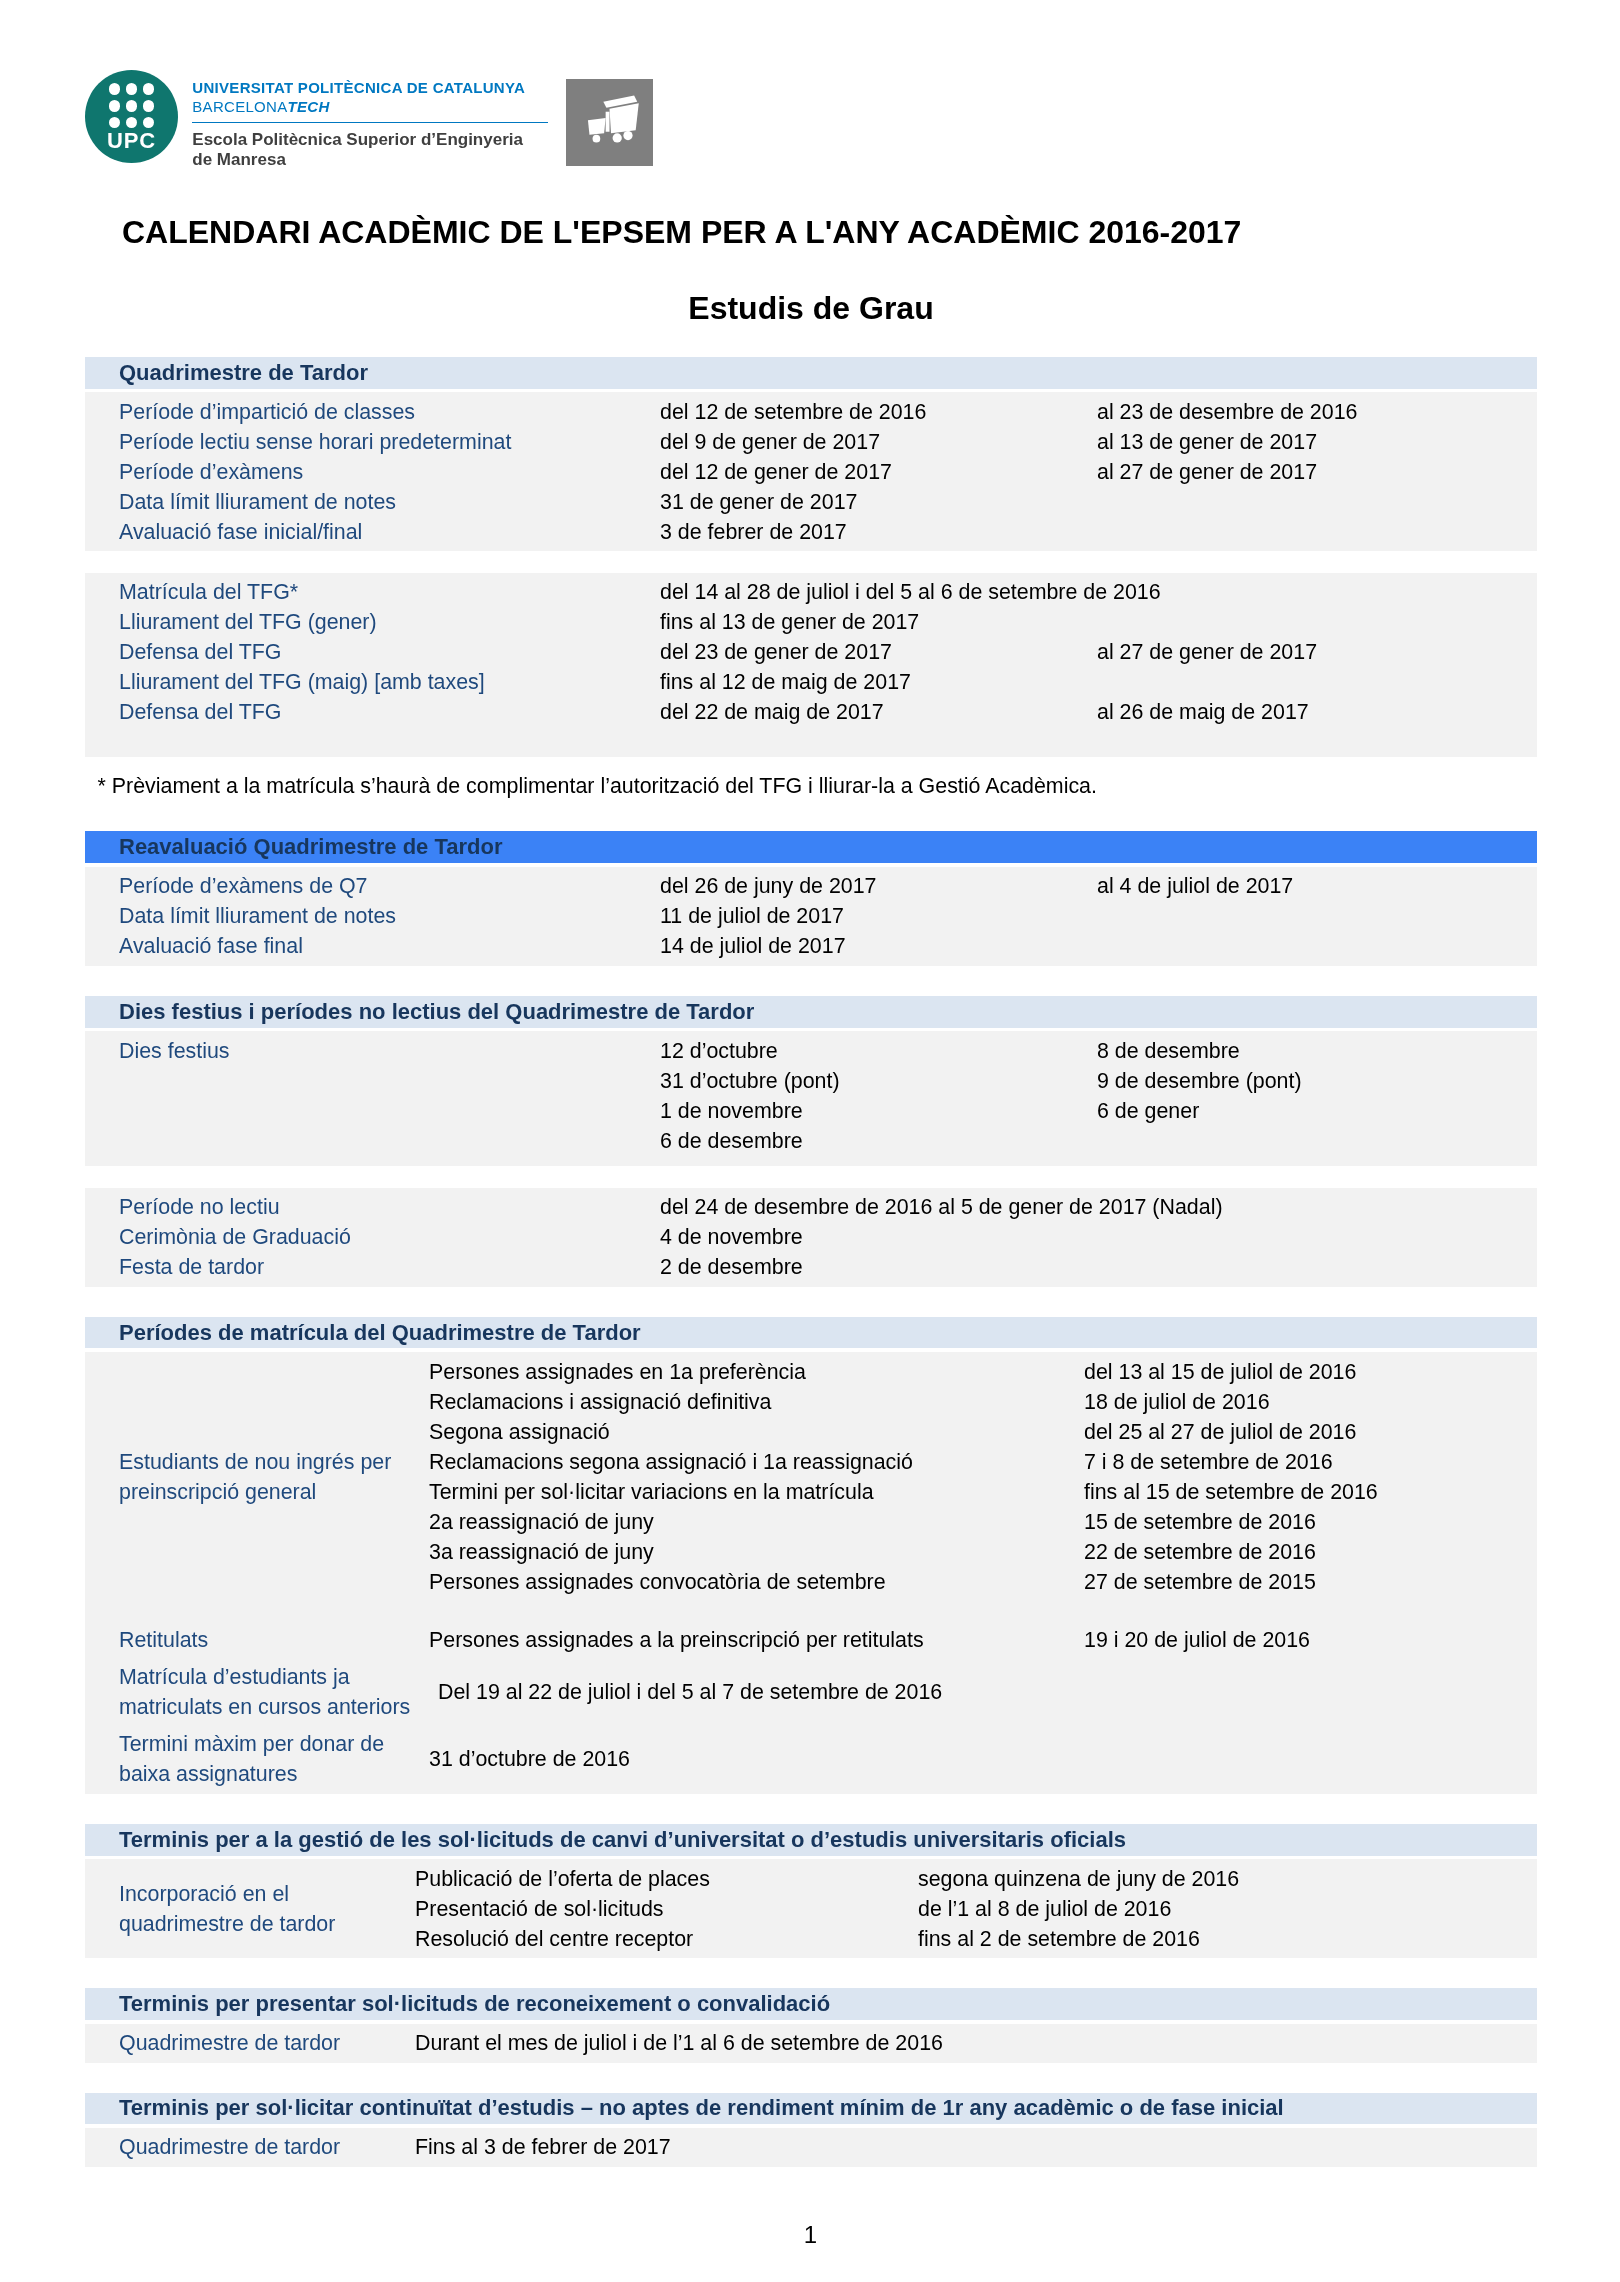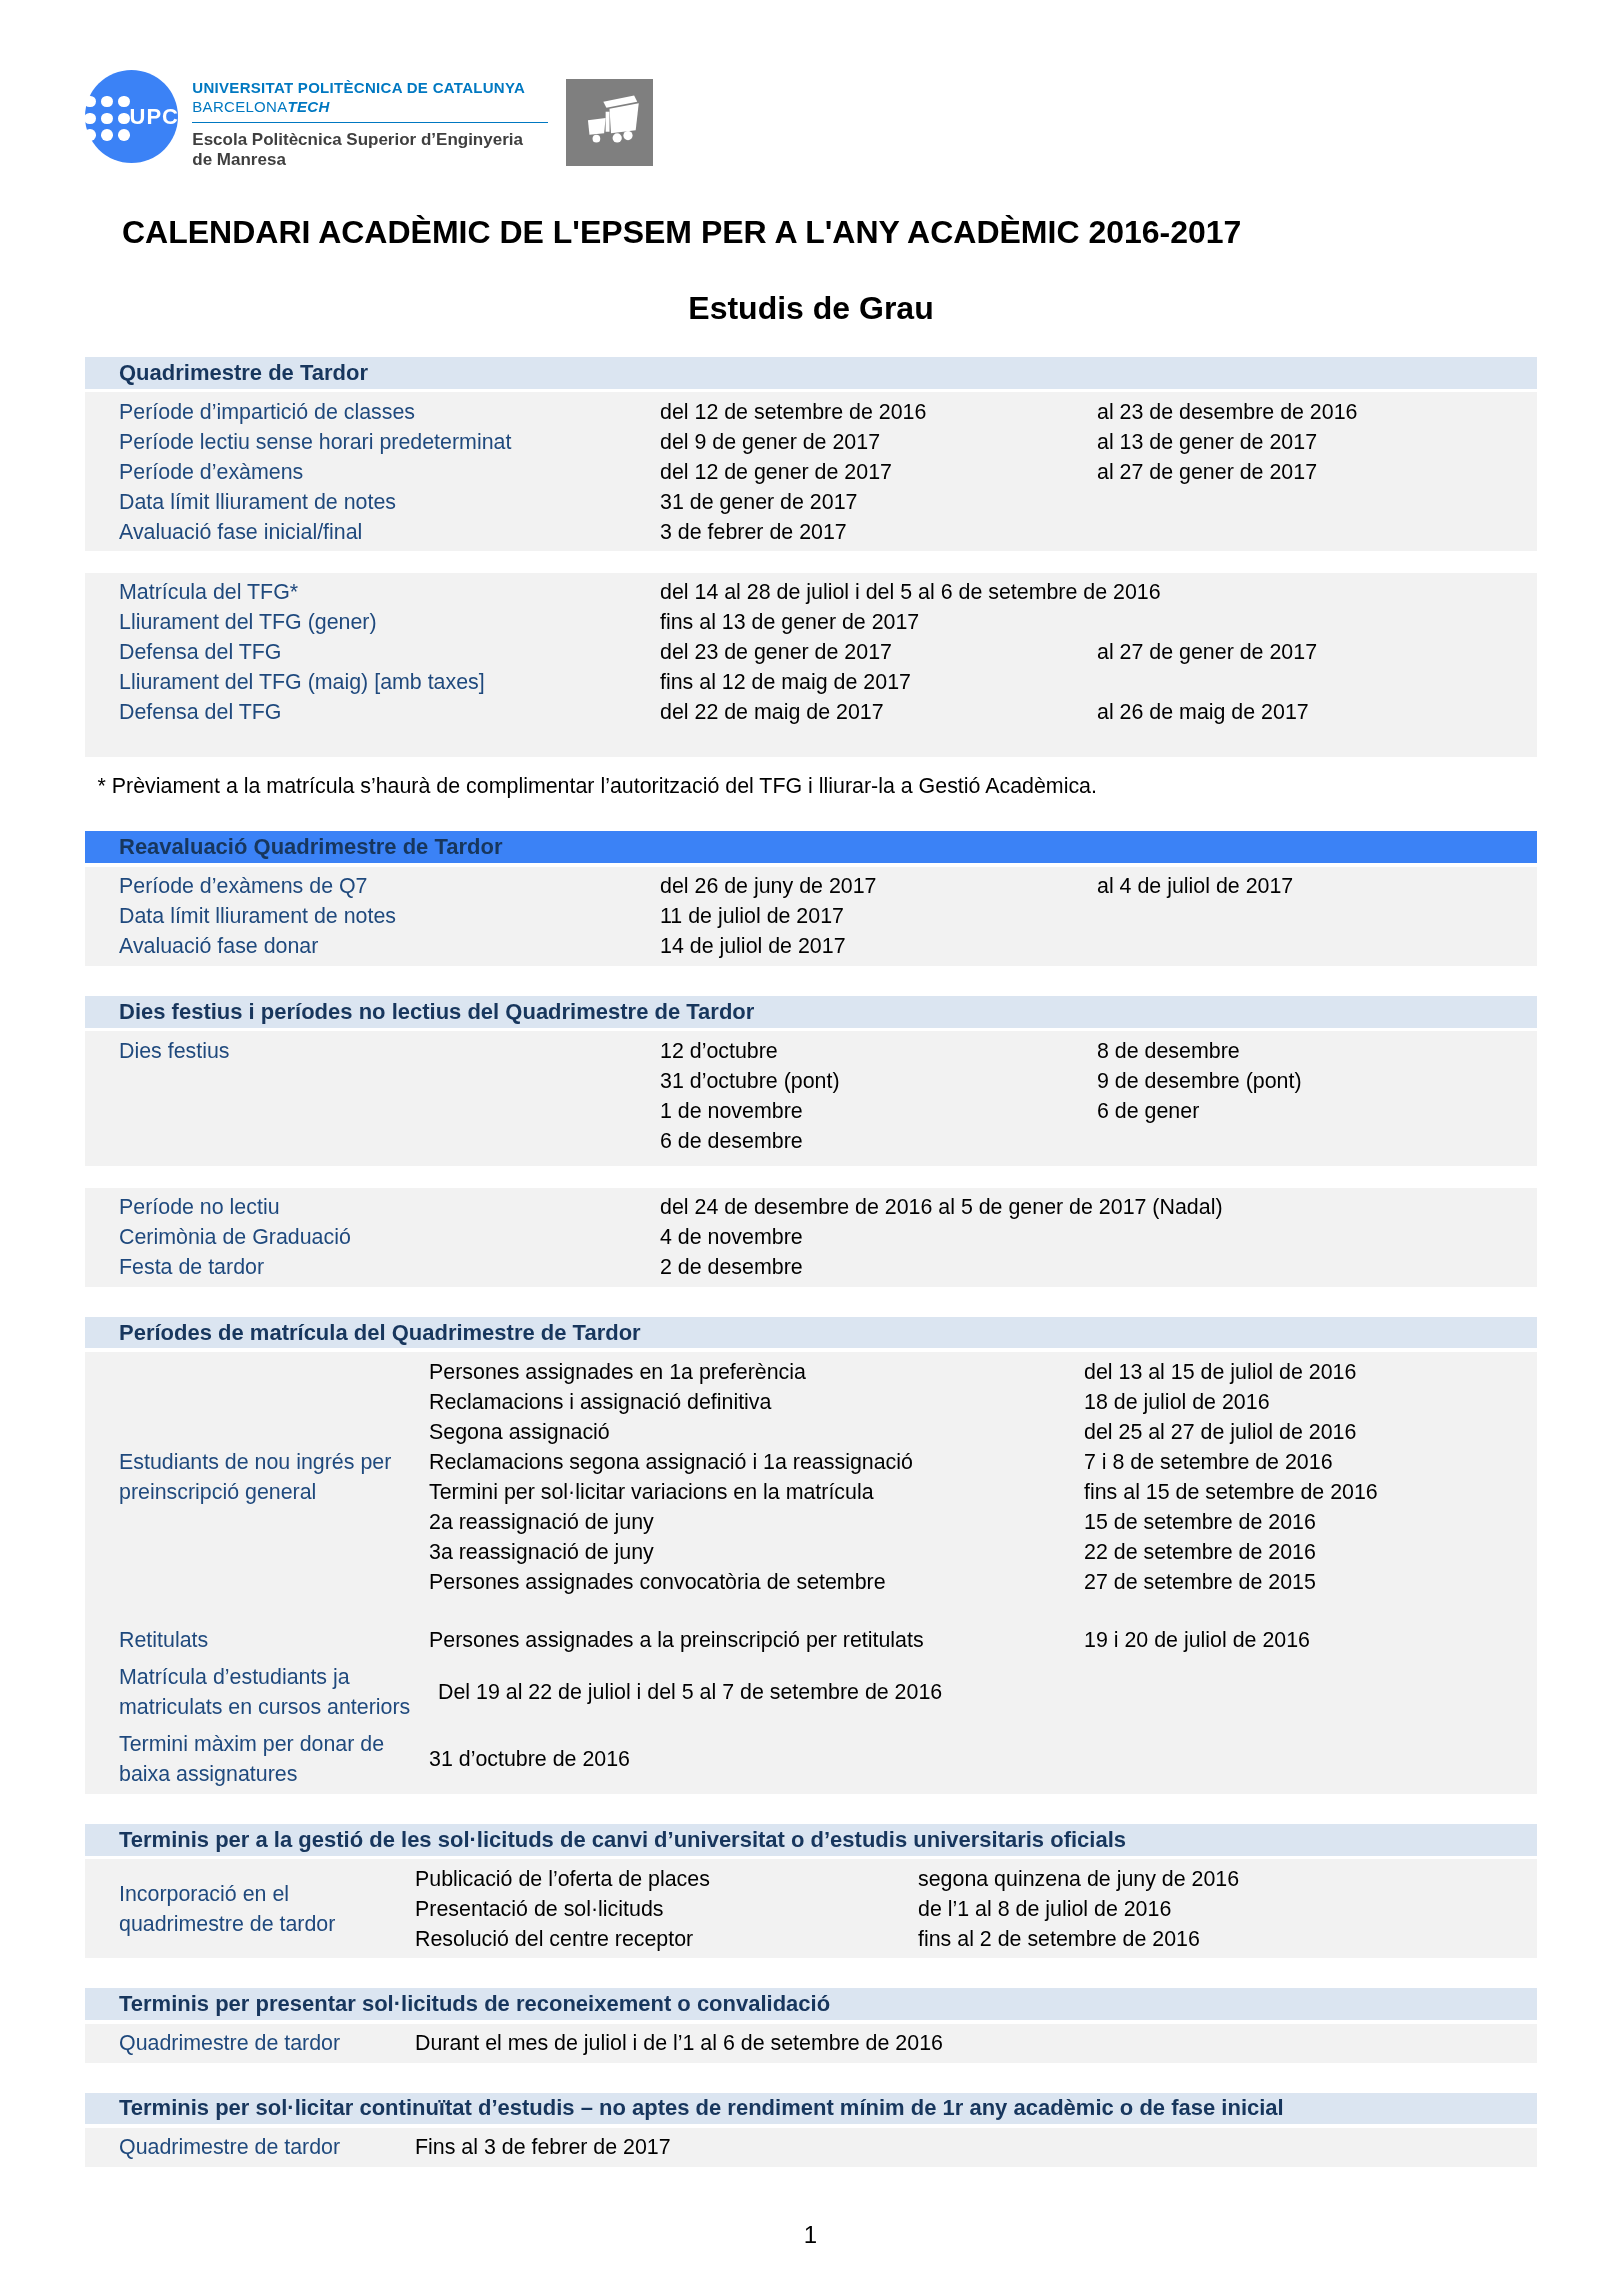--- a/index.html
+++ b/index.html
@@ -6,22 +6,22 @@
   html,body { background:#ffffff; }
   body {
     width:1621px; height:2282px; position:relative; overflow:hidden;
     font-family:"Liberation Sans","DejaVu Sans",sans-serif; color:#000;
   }
   .doc { padding:70px 84px 0 85px; }
 
   
   .brand { display:flex; align-items:flex-start; }
   .upc-circle {
-    width:93px; height:93px; border-radius:50%; background:#3b82f6;
-    display:flex; flex-direction:row; align-items:center; justify-content:center;
+    width:93px; height:93px; border-radius:50%; background:#0f766e;
+    display:flex; flex-direction:column; align-items:center; justify-content:center;
     flex:0 0 auto;
   }
   .dots { display:grid; grid-template-columns:repeat(3,11.6px); gap:5.3px; margin-top:3.6px; }
   .dot { width:11.6px; height:11.6px; border-radius:50%; background:#fff; }
   .upc-word { color:#fff; font-weight:bold; font-size:22px; line-height:25px; letter-spacing:0.9px; }
   .brand-text { margin-left:14.3px; padding-top:9px; width:356px; }
   .uni  { color:#0078c1; font-weight:bold; font-size:15px; line-height:18.7px; letter-spacing:0.3px; }
   .bt   { color:#0078c1; font-size:15px; line-height:18.7px; letter-spacing:0.3px; }
   .bt b { font-weight:bold;font-style:italic; }
   .rule { border-top:1.8px solid #0078c1; margin:5.3px 0 7.1px 0; }
@@ -221,21 +221,21 @@
           </div>
           <div class="row">
             <div class="cell label">Data límit lliurament de notes</div>
             <div class="rest">
               <div class="pair">
                 <span class="val span2">11 de juliol de 2017</span>
               </div>
             </div>
           </div>
           <div class="row">
-            <div class="cell label">Avaluació fase donar</div>
+            <div class="cell label">Avaluació fase final</div>
             <div class="rest">
               <div class="pair">
                 <span class="val span2">14 de juliol de 2017</span>
               </div>
             </div>
           </div>
         </div>
       </section>
       <section class="section cols-a">
         <div class="bar blue">Dies festius i períodes no lectius del Quadrimestre de Tardor</div>

